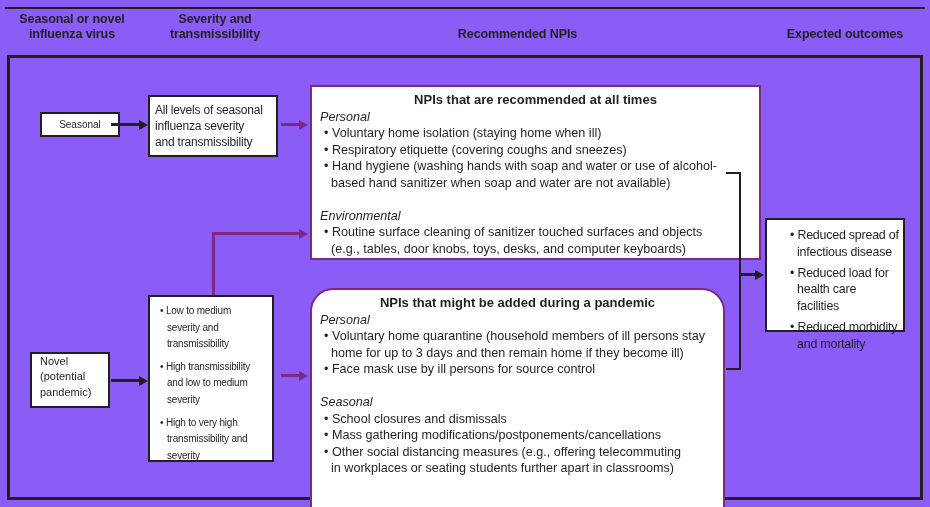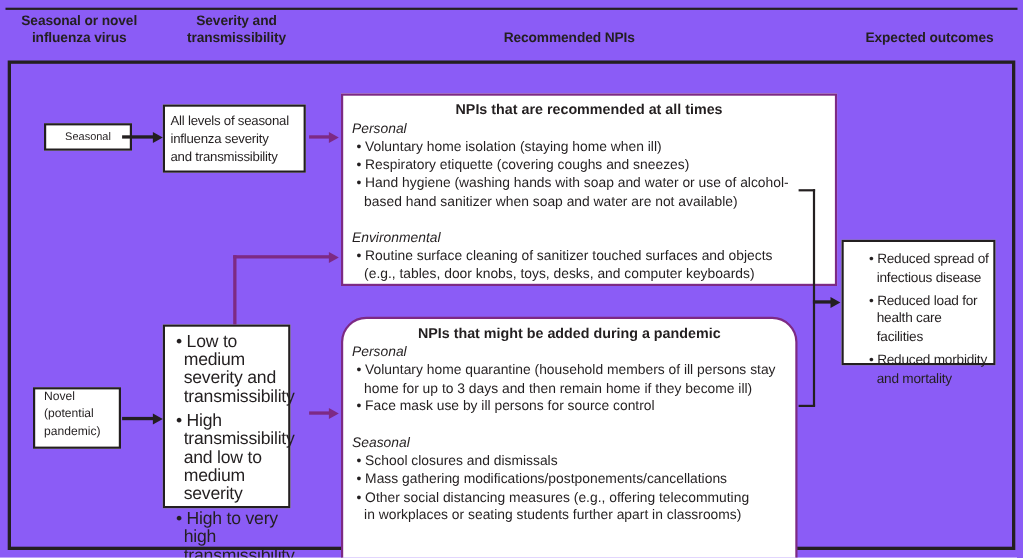--- a/index.html
+++ b/index.html
@@ -15,21 +15,21 @@
   .ch2 { left:150px; top:12px; width:130px; }
   .ch3 { left:310px; top:27px; width:415px; }
   .ch4 { left:770px; top:27px; width:150px; }
 
   .box { position:absolute; border:2px solid #231f20; background:#fff; }
   .purple { border-color:#7d2a84; }
 
   .seasonal-box { left:40px; top:112px; width:80px; height:25px; font-size:10px; display:flex; align-items:center; justify-content:center; }
   .alllevels-box { left:148px; top:95px; width:130px; height:62px; font-size:12px; line-height:16px; padding:5px 3px 4px 5px; white-space:pre-line; letter-spacing:-0.2px; }
   .novel-box { left:30px; top:352px; width:80px; height:56px; font-size:11px; line-height:15.3px; padding:0 4px 4px 8px; white-space:pre-line; }
-  .severity-box { left:148px; top:295px; width:116px; height:167px; font-size:16px; line-height:16.6px; padding:6px 2px 14px 6px; letter-spacing:-0.2px; }
+  .severity-box { left:148px; top:295px; width:126px; height:167px; font-size:10px; line-height:16.6px; padding:6px 2px 14px 6px; letter-spacing:-0.2px; }
   .outcomes-box { left:765px; top:218px; width:140px; height:114px; font-size:12.4px; line-height:16.8px; padding:7px 2px 4px 19px; letter-spacing:-0.2px; }
 
   .npi1 { left:310px; top:85px;  width:451px; height:175px; }
   .npi2 { left:310px; top:288px; width:415px; height:244px;border-radius:23px; }
   .npi-box { font-size:12.6px; line-height:16.6px; padding:5px 8px 4px 8px; }
   .npi-title { font-weight:bold; font-size:13px; text-align:center; }
   .group-heading { font-style:italic; }
   .g2 { margin-top:16px; }
 
   .bullet { padding-left:11px; text-indent:-7px; white-space:pre-line; }

